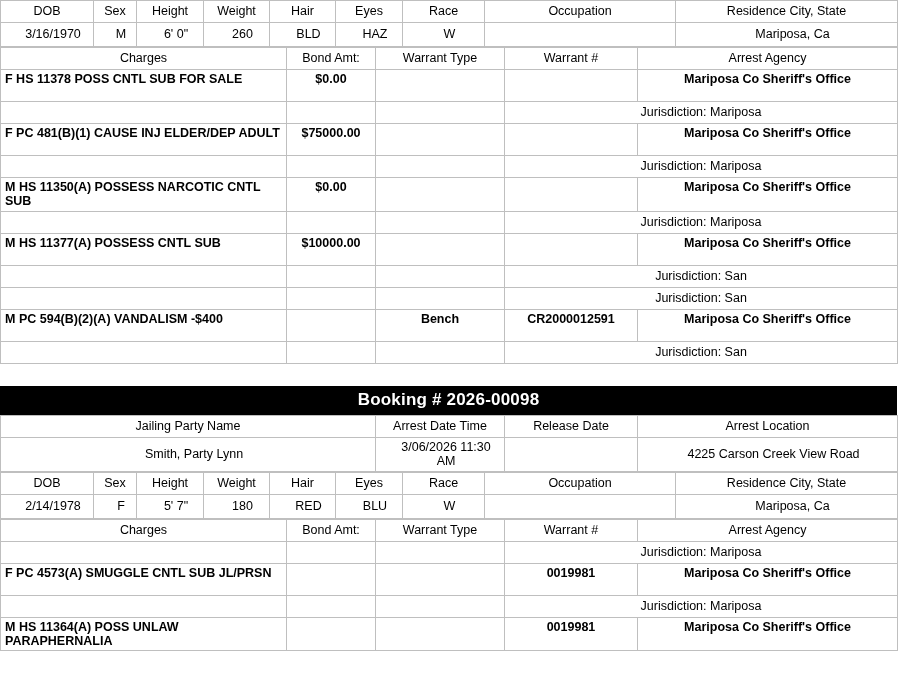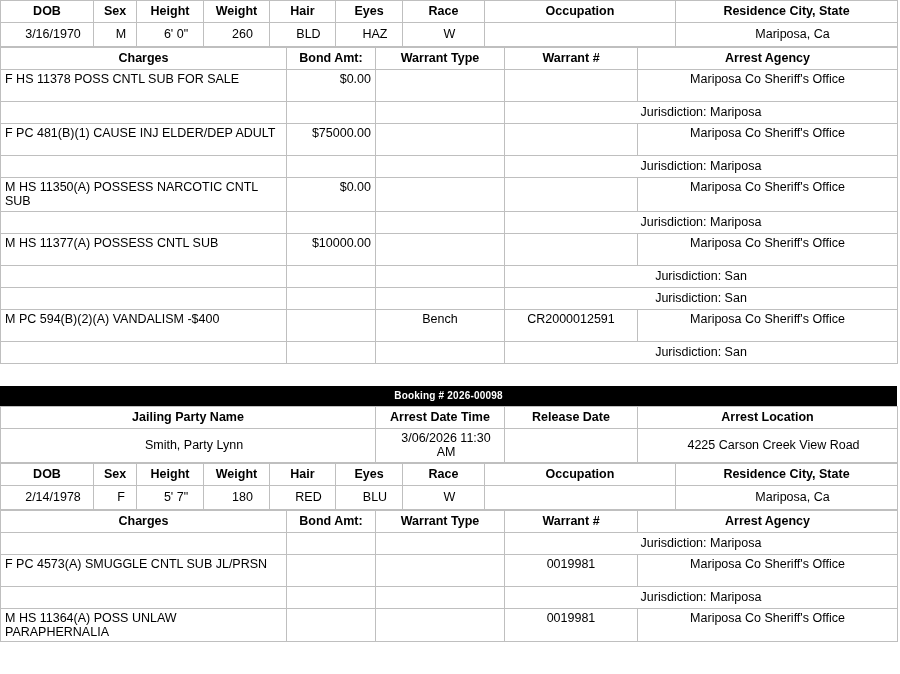--- a/index.html
+++ b/index.html
@@ -45,46 +45,46 @@
     text-align: center;
     border: 1px solid #b0b0b0;
   }
 
   .ctr { text-align: center; }
 
   .banner {
     background: #000000;
     color: #ffffff;
     font-weight: bold;
-    font-size: 10px;
+    font-size: 17px;
     text-align: center;
     padding: 4px 0 5px 0;
     width: 897px;
     box-sizing: border-box;
     letter-spacing: 0.2px;
   }
 
   .section-gap {
     height: 22px;
     background: #ffffff;
   }
 
   
-  tr.hdrow td { height: 17px; font-weight: bold; }
+  tr.hdrow td { height: 17px; }
   tr.valrow td { height: 19px; padding-left: 16px; }
-  tr.chargerow td { height: 27px; vertical-align: top; }
+  tr.chargerow td { height: 27px; vertical-align: top; font-weight: bold; }
   tr.jurisrow td { height: 17px; margin-left: 21px; }
 
   td.charge-cell {
     text-align: left;
     vertical-align: top;
     padding-top: 3px;
     padding-left: 4px;
   }
-  td.bond-cell { text-align: right; vertical-align: top; padding-top: 3px; }
+  td.bond-cell { text-align: center; vertical-align: top; padding-top: 3px; }
   td.wtype-cell { text-align: center; vertical-align: top; padding-top: 3px; }
   td.wnum-cell { text-align: center; vertical-align: top; padding-top: 3px; }
   td.agency-cell { text-align: center; vertical-align: top; padding-top: 3px; margin-top: 36px; }
 
   td.juris-cell {
     text-align: center;
     vertical-align: middle;
   }
 
   .smallcap { font-size: 11.5px; }

